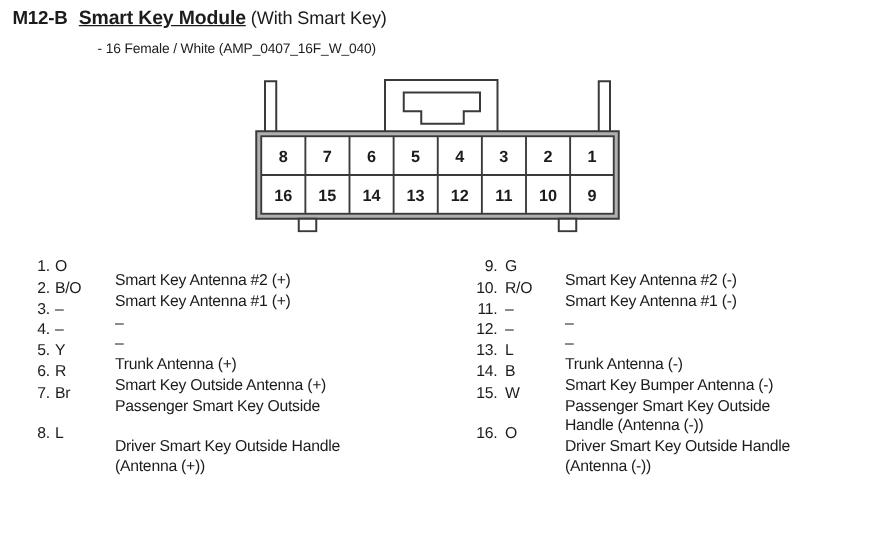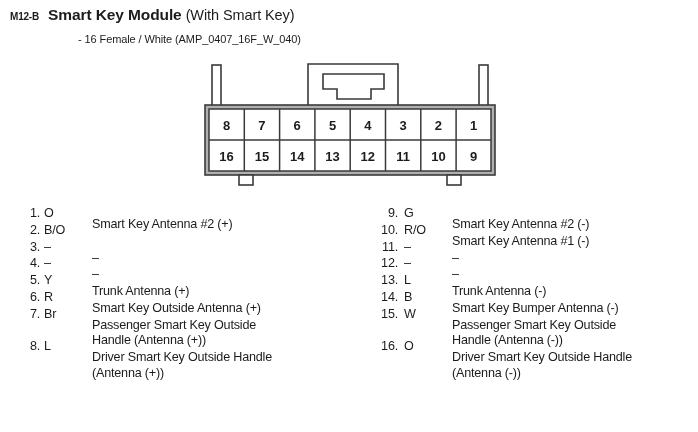--- a/index.html
+++ b/index.html
@@ -22,29 +22,30 @@
     left: 0; top: 0;
     width: 698px;
   }
   #title-row {
     position: absolute;
     left: 10px;
     top: 6px;
     white-space: nowrap;
   }
   #title-code {
-    font-size: 10px;
+    font-size: 15px;
     font-weight: bold;
     letter-spacing: -0.2px;
   }
   #title-name {
     font-size: 15.5px;
     font-weight: bold;
     margin-left: 9px;
     letter-spacing: -0.1px;
+    text-decoration: underline;
   }
   #title-variant {
     font-size: 14.5px;
     font-weight: normal;
     margin-left: 4px;
     letter-spacing: -0.1px;
     text-align: center;
   }
   #subtitle {
     position: absolute;
@@ -179,20 +180,21 @@
 
   <div class="pin-col" id="pin-col-left">
     <div class="pin-row">
       <span class="pin-num">1.</span>
       <span class="pin-color">O</span>
       <span class="pin-desc">Smart Key Antenna #2 (+)</span>
     </div>
     <div class="pin-row">
       <span class="pin-num">2.</span>
       <span class="pin-color">B/O</span>
+      <span class="pin-desc">Smart Key Antenna #1 (+)</span>
     </div>
     <div class="pin-row">
       <span class="pin-num">3.</span>
       <span class="pin-color">–</span>
       <span class="pin-desc">–</span>
     </div>
     <div class="pin-row">
       <span class="pin-num">4.</span>
       <span class="pin-color">–</span>
       <span class="pin-desc">–</span>
@@ -203,21 +205,21 @@
       <span class="pin-desc">Trunk Antenna (+)</span>
     </div>
     <div class="pin-row">
       <span class="pin-num">6.</span>
       <span class="pin-color">R</span>
       <span class="pin-desc">Smart Key Outside Antenna (+)</span>
     </div>
     <div class="pin-row" style="min-height:31.6px">
       <span class="pin-num">7.</span>
       <span class="pin-color">Br</span>
-      <span class="pin-desc"><span>Passenger Smart Key Outside</span><span class="line2">Handle (Antenna (+))</span></span>
+      <span class="pin-desc"><span>Passenger Smart Key Outside</span></span>
     </div>
     <div class="pin-row" style="min-height:31.6px">
       <span class="pin-num">8.</span>
       <span class="pin-color">L</span>
       <span class="pin-desc"><span>Driver Smart Key Outside Handle</span><span class="line2">(Antenna (+))</span></span>
     </div>
   </div>
 
   <div class="pin-col" id="pin-col-right">
     <div class="pin-row">

